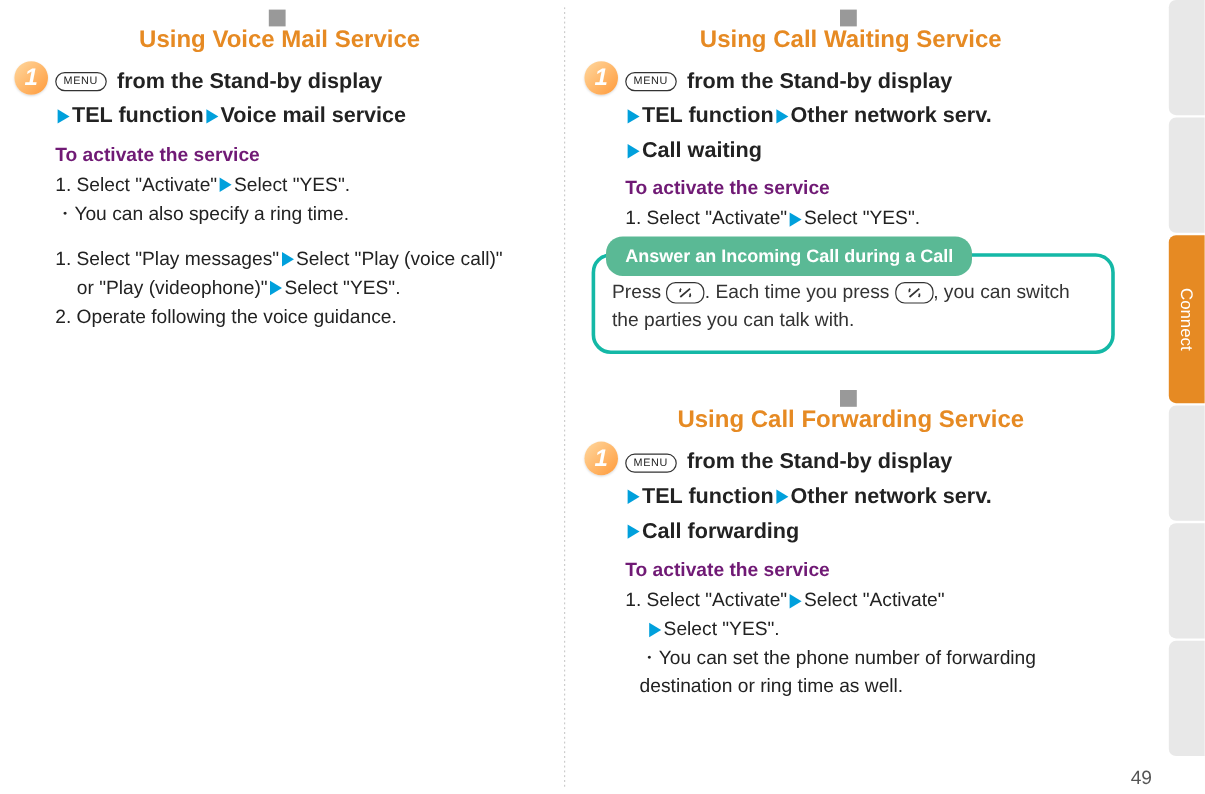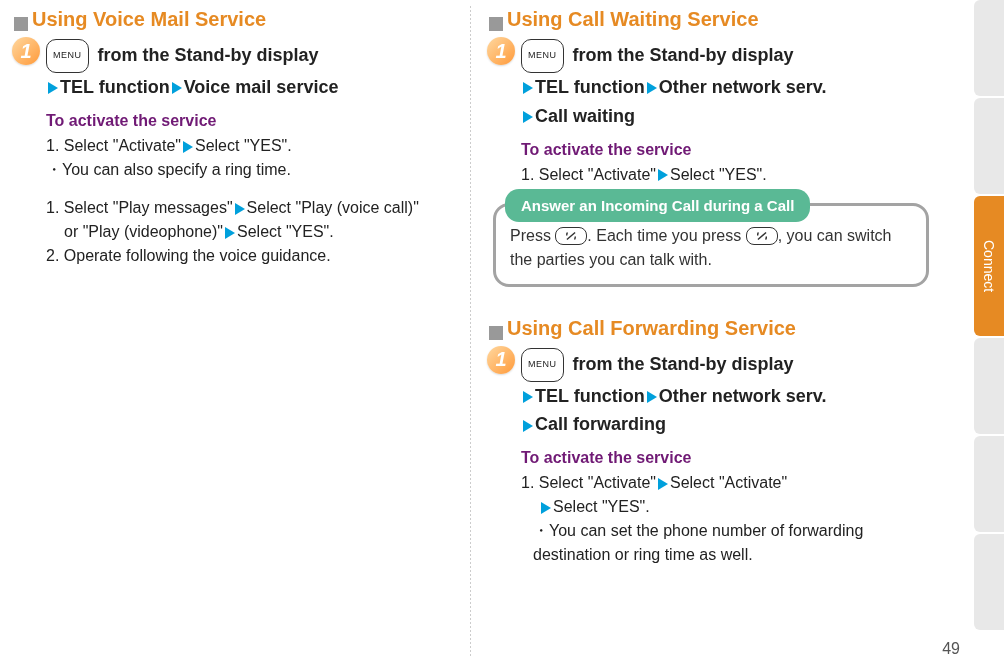--- a/index.html
+++ b/index.html
@@ -65,22 +65,23 @@
   }
   .page-number {
     position: absolute;
     bottom: 4px;
     right: 44px;
     font-size: 16px;
     color: #555;
   }
   .section-title {
     display: flex;
-    align-items: flex-end;
+    align-items: center;
     margin-bottom: 8px;
+    flex-direction: column;
   }
   .square-marker {
     display: inline-block;
     width: 14px;
     height: 14px;
     background: #999;
     margin-right: 4px;
   }
   .title-text {
     color: #E68A23;
@@ -121,21 +122,21 @@
     justify-content: center;
     border: 1.5px solid #333;
     border-radius: 10px;
     padding: 1px 6px 2px 6px;
     font-size: 9px;
     font-weight: normal;
     letter-spacing: 0.5px;
     vertical-align: middle;
     margin-right: 4px;
     line-height: 1;
-    height: 34px;
+    height: 16px;
   }
   .arrow {
     display: inline-block;
     width: 0;
     height: 0;
     border-top: 6px solid transparent;
     border-bottom: 6px solid transparent;
     border-left: 10px solid #00A0DC;
     margin: 0 2px;
     vertical-align: middle;
@@ -175,21 +176,21 @@
     left: 16px;
     background: #5AB995;
     color: #fff;
     border-radius: 14px;
     padding: 8px 16px;
     font-size: 15px;
     font-weight: bold;
     z-index: 2;
   }
   .info-box {
-    border: 3px solid #a3a3a3;
+    border: 3px solid #14b8a6;
     border-radius: 16px;
     padding: 18px 14px 12px 14px;
     font-size: 16px;
     line-height: 1.5;
     background: #fff;
   }
   .key-icon {
     display: inline-flex;
     border: 1.5px solid #333;
     border-radius: 8px;

